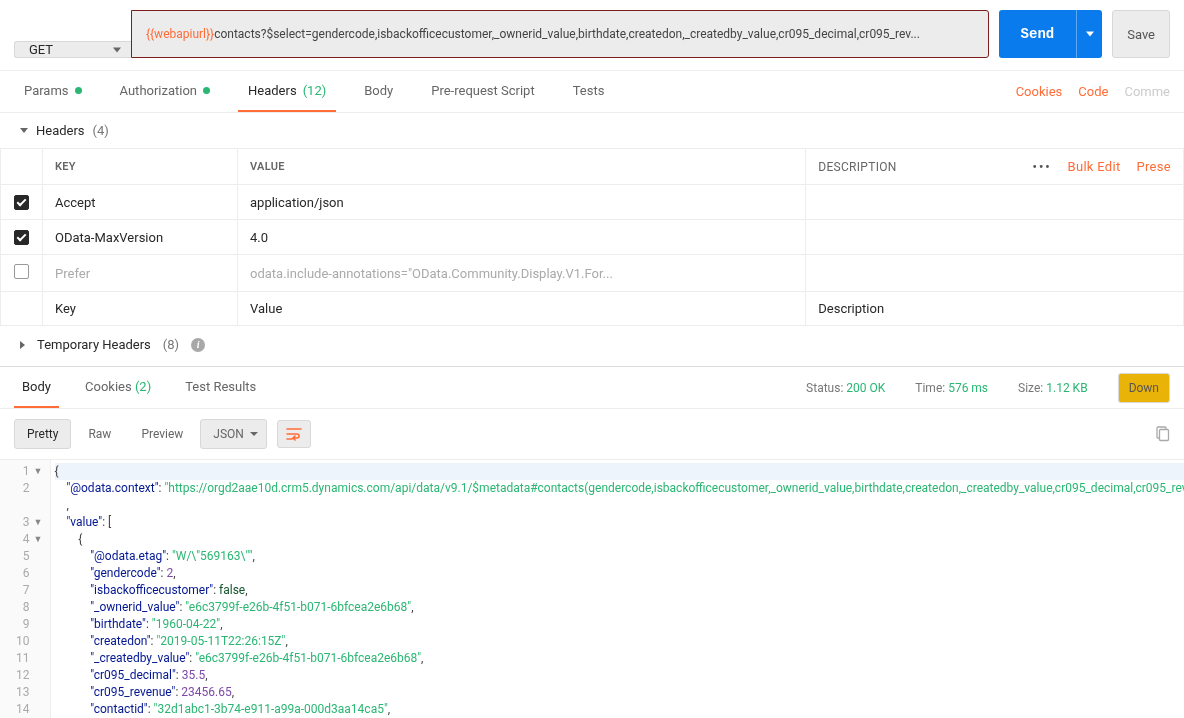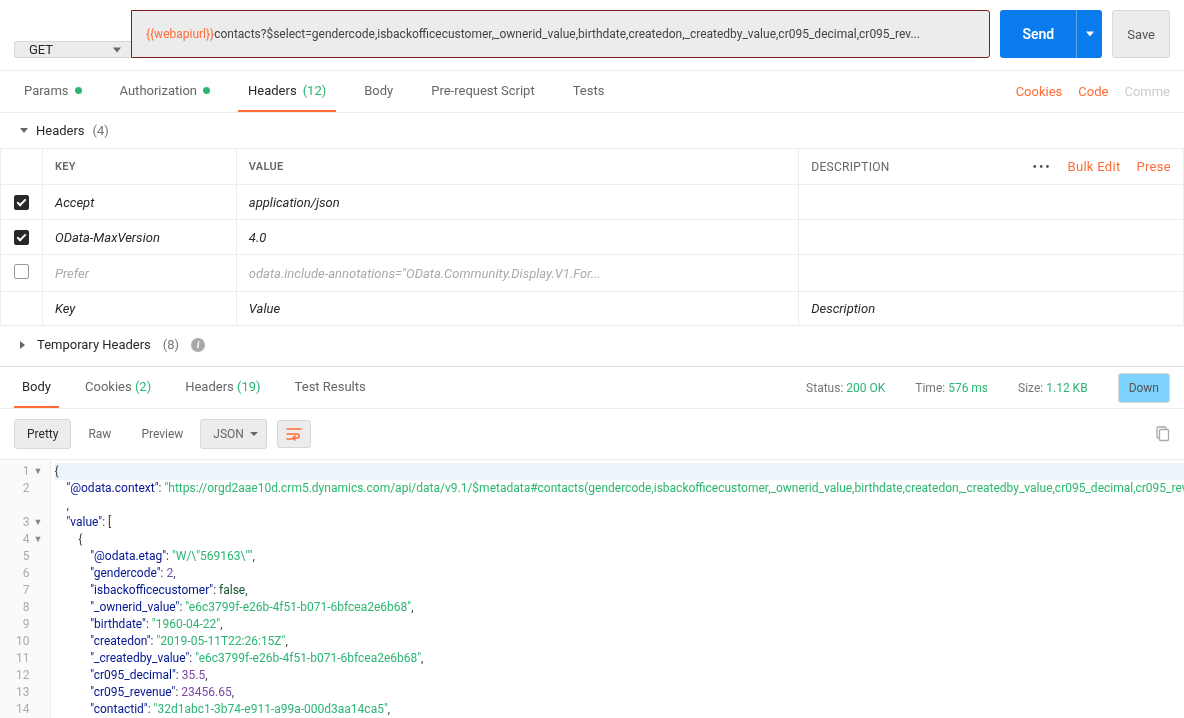--- a/index.html
+++ b/index.html
@@ -4,21 +4,21 @@
   <style>
     * { box-sizing: border-box; margin: 0; padding: 0; font-family: -apple-system, BlinkMacSystemFont, "Segoe UI", Roboto, Arial, sans-serif; }
     body { background: #fff; font-size: 13px; color: #282828; overflow-x: hidden; }
 
     .request-bar { display: flex; gap: 0; padding: 10px 14px 12px 14px; background: #fff; align-items: stretch; border-bottom: 1px solid #ededed; }
     .method-select { border: 1px solid #d8d8d8; background: #ececec; padding: 0 28px 0 14px; font-size: 13px; width: 117px; position: relative; display: flex; align-items: center; border-radius: 3px 0 0 3px; border-right: none; margin-top: 31px; }
     .method-select::after { content: ""; position: absolute; right: 10px; top: 50%; transform: translateY(-50%); border-left: 4px solid transparent; border-right: 4px solid transparent; border-top: 5px solid #666; }
     .url-input { flex: 1; border: 1px solid #7f1d1d; background: #ececec; padding: 0 14px; font-size: 12px; display: flex; align-items: center; overflow: hidden; white-space: nowrap; border-radius: 0 3px 3px 0; }
     .url-var { color: #ff6c37; }
     .url-rest { color: #444; }
-    .btn-send { background: #097bed; color: #fff; border: none; padding: 0 22px; font-size: 14px; font-weight: 600; border-radius: 3px 0 0 3px; margin-left: 10px; cursor: pointer; display: flex; align-items: center; }
+    .btn-send { background: #097bed; color: #fff; border: none; padding: 0 22px; font-size: 14px; font-weight: 600; border-radius: 3px 0 0 3px; margin-left: 10px; cursor: pointer; display: flex; align-items: center; font-family: Liberation Mono, monospace; }
     .btn-send-dd { background: #097bed; color: #fff; border: none; border-left: 1px solid rgba(255,255,255,0.35); width: 26px; border-radius: 0 3px 3px 0; cursor: pointer; position: relative; }
     .btn-send-dd::after { content: ""; position: absolute; left: 50%; top: 50%; transform: translate(-50%,-50%); border-left: 4px solid transparent; border-right: 4px solid transparent; border-top: 5px solid #fff; }
     .btn-save { background: #ececec; color: #555; border: 1px solid #d8d8d8; padding: 0 14px; margin-left: 10px; font-size: 13px; border-radius: 3px; cursor: pointer; display: flex; align-items: center; }
 
     .tabs { display: flex; align-items: center; padding: 0 14px; border-bottom: 1px solid #ededed; position: relative; background: #fff; }
     .tab { padding: 12px 10px; font-size: 13px; color: #666; cursor: pointer; margin-right: 18px; border-bottom: 2px solid transparent; display: flex; align-items: center; gap: 6px; }
     .tab.active { color: #282828; border-bottom-color: #ff6c37; }
     .tab .dot { width: 7px; height: 7px; background: #2ab673; border-radius: 50%; display: inline-block; }
     .tab .count { color: #2ab673; }
     .tabs-right { margin-left: auto; display: flex; gap: 16px; font-size: 13px; align-items: center; }
@@ -26,42 +26,42 @@
     .tabs-right .muted { color: #ccc; }
 
     .section-head { padding: 10px 20px; display: flex; align-items: center; gap: 8px; font-size: 13px; color: #282828; }
     .caret { width: 0; height: 0; display: inline-block; }
     .caret.down { border-left: 4px solid transparent; border-right: 4px solid transparent; border-top: 5px solid #666; }
     .caret.right { border-top: 4px solid transparent; border-bottom: 4px solid transparent; border-left: 5px solid #666; }
     .count-muted { color: #777; }
 
     .headers-table { width: 100%; border-collapse: collapse; }
     .headers-table th { text-align: left; font-size: 11px; font-weight: 600; color: #666; padding: 10px 12px; border: 1px solid #ededed; background: #fff; letter-spacing: 0.3px; }
-    .headers-table td { padding: 9px 12px; border: 1px solid #ededed; font-size: 13px; color: #282828; font-style: italic; }
+    .headers-table td { padding: 9px 12px; border: 1px solid #ededed; font-size: 13px; color: #282828; }
     .headers-table .cb-cell { text-align: center; width: 42px; }
     .headers-table .th-actions { display: flex; justify-content: flex-end; align-items: center; gap: 16px; font-size: 12px; font-weight: 400; }
     .headers-table .th-actions .dots { color: #555; letter-spacing: 2px; font-weight: bold; cursor: pointer; }
     .headers-table .th-actions a { color: #ff6c37; cursor: pointer; font-size: 13px; }
     .placeholder { color: #aaa; }
 
     .checkbox { width: 15px; height: 15px; border: 1px solid #999; border-radius: 2px; display: inline-flex; align-items: center; justify-content: center; background: #fff; }
     .checkbox.checked { background: #282828; border-color: #282828; }
     .checkbox.checked::after { content: ""; width: 3px; height: 7px; border: solid #fff; border-width: 0 2px 2px 0; transform: rotate(45deg); margin-top: -2px; }
 
     .temp-headers { padding: 10px 20px 14px 20px; display: flex; align-items: center; gap: 12px; border-top: 1px solid #fff; }
     .info-icon { width: 14px; height: 14px; border-radius: 50%; background: #a8a8a8; color: #fff; font-size: 10px; display: inline-flex; align-items: center; justify-content: center; font-weight: bold; font-style: italic; font-family: Georgia, serif; }
 
     .resp-tabs-wrap { border-top: 1px solid #ddd; display: flex; align-items: center; padding: 0 14px; background: #fff; }
     .resp-tab { padding: 12px 8px; font-size: 13px; color: #666; cursor: pointer; margin-right: 18px; border-bottom: 2px solid transparent; }
     .resp-tab.active { color: #282828; border-bottom-color: #ff6c37; }
     .resp-tab .count { color: #2ab673; }
     .resp-tab .count2 { color: #2ab673; }
     .resp-meta { margin-left: auto; display: flex; align-items: center; gap: 30px; font-size: 12px; color: #777; }
     .resp-meta .val { color: #2ab673; }
-    .btn-download { background: #7dd3fc; color: #555; border: 1px solid #d8d8d8; padding: 7px 10px; font-size: 12px; border-radius: 3px; cursor: pointer; }
+    .btn-download { background: #eab308; color: #555; border: 1px solid #d8d8d8; padding: 7px 10px; font-size: 12px; border-radius: 3px; cursor: pointer; }
 
     .resp-toolbar { display: flex; align-items: center; gap: 4px; padding: 10px 14px; border-top: 1px solid #ededed; border-bottom: 1px solid #ededed; }
     .tb-btn { padding: 7px 12px; font-size: 12px; color: #666; background: transparent; border: 1px solid transparent; border-radius: 3px; cursor: pointer; text-align: center; }
     .tb-btn.active { background: #ececec; border-color: #d8d8d8; color: #282828; }
     .tb-sel { padding: 7px 22px 7px 12px; font-size: 12px; color: #666; background: #ececec; border: 1px solid #d8d8d8; border-radius: 3px; cursor: pointer; position: relative; }
     .tb-sel::after { content: ""; position: absolute; right: 8px; top: 50%; transform: translateY(-50%); border-left: 4px solid transparent; border-right: 4px solid transparent; border-top: 4px solid #666; }
     .wrap-btn { padding: 6px 8px; background: #ececec; border: 1px solid #d8d8d8; border-radius: 3px; margin-left: 6px; cursor: pointer; }
     .wrap-btn svg { display: block; }
     .tb-right { margin-left: auto; display: flex; gap: 10px; }
     .copy-icon { width: 16px; height: 16px; opacity: 0.5; }
@@ -169,21 +169,20 @@
 <div class="temp-headers">
   <span class="caret right"></span>
   <span>Temporary Headers</span>
   <span class="count-muted">(8)</span>
   <span class="info-icon">i</span>
 </div>
 
 <div class="resp-tabs-wrap">
   <div class="resp-tab active">Body</div>
   <div class="resp-tab"><span>Cookies</span> <span class="count">(2)</span></div>
-  <div class="resp-tab"><span>Headers</span> <span class="count2">(19)</span></div>
   <div class="resp-tab">Test Results</div>
   <div class="resp-meta">
     <span><span>Status:</span> <span class="val">200 OK</span></span>
     <span><span>Time:</span> <span class="val">576 ms</span></span>
     <span><span>Size:</span> <span class="val">1.12 KB</span></span>
     <button class="btn-download">Down</button>
   </div>
 </div>
 
 <div class="resp-toolbar">

